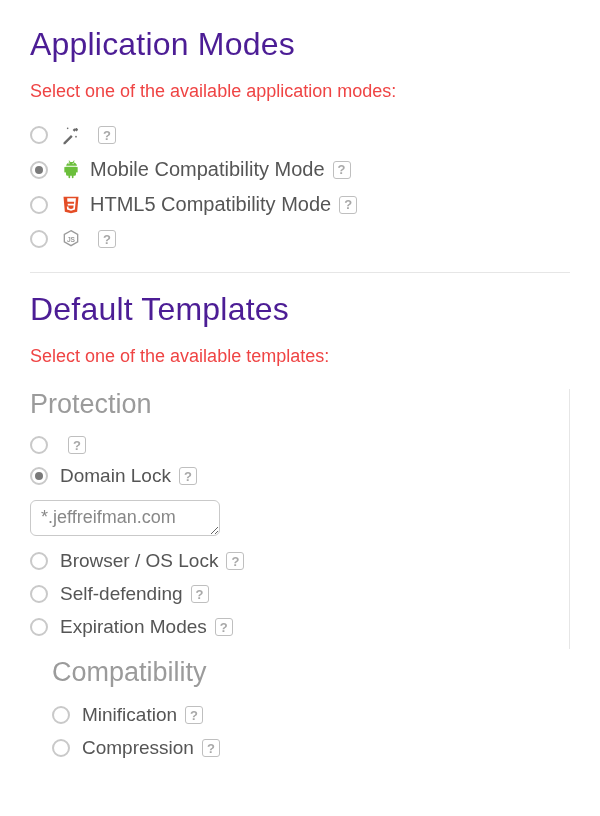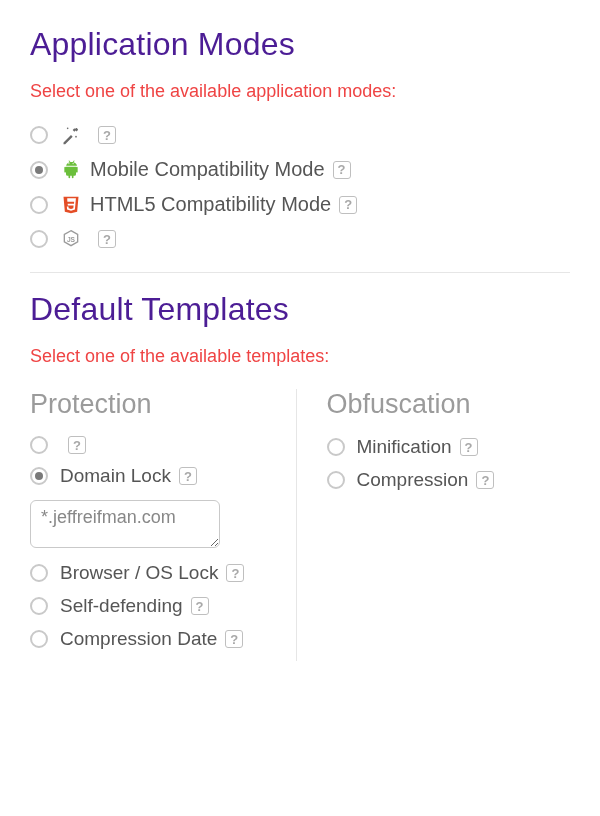--- a/index.html
+++ b/index.html
@@ -82,20 +82,21 @@
     flex-shrink: 0;
   }
   hr.div {
     border: none;
     border-top: 1px solid #e6e6e6;
     margin: 22px 0 18px 0;
   }
   .columns {
     display: flex;
     gap: 8px;
+    flex-direction: column;
   }
   .col {
     flex: 1;
   }
   .col.left {
     border-right: 1px solid #e6e6e6;
     padding-right: 22px;
   }
   .col.right {
     padding-left: 22px;
@@ -103,21 +104,21 @@
   .small-option {
     display: flex;
     align-items: center;
     margin-bottom: 11px;
     font-size: 19px;
     color: #555;
     font-weight: 400;
   }
   textarea.domain {
     width: 190px;
-    height: 48px;
+    height: 36px;
     border: 1.5px solid #c9c9c9;
     border-radius: 6px;
     padding: 6px 10px;
     font-size: 18px;
     color: #888;
     font-family: inherit;
     resize: both;
     margin: 2px 0 10px 0;
   }
 </style>
@@ -201,27 +202,27 @@
     </div>
 
     <div class="small-option">
       <span class="radio"></span>
       <span>Self-defending</span>
       <span class="help">?</span>
     </div>
 
     <div class="small-option">
       <span class="radio"></span>
-      <span>Compression Date</span>
+      <span>Expiration Modes</span>
       <span class="help">?</span>
     </div>
   </div>
 
   <div class="col right">
-    <div class="subhead">Obfuscation</div>
+    <div class="subhead">Compatibility</div>
 
     <div class="small-option">
       <span class="radio"></span>
       <span>Minification</span>
       <span class="help">?</span>
     </div>
 
     <div class="small-option">
       <span class="radio"></span>
       <span>Compression</span>

